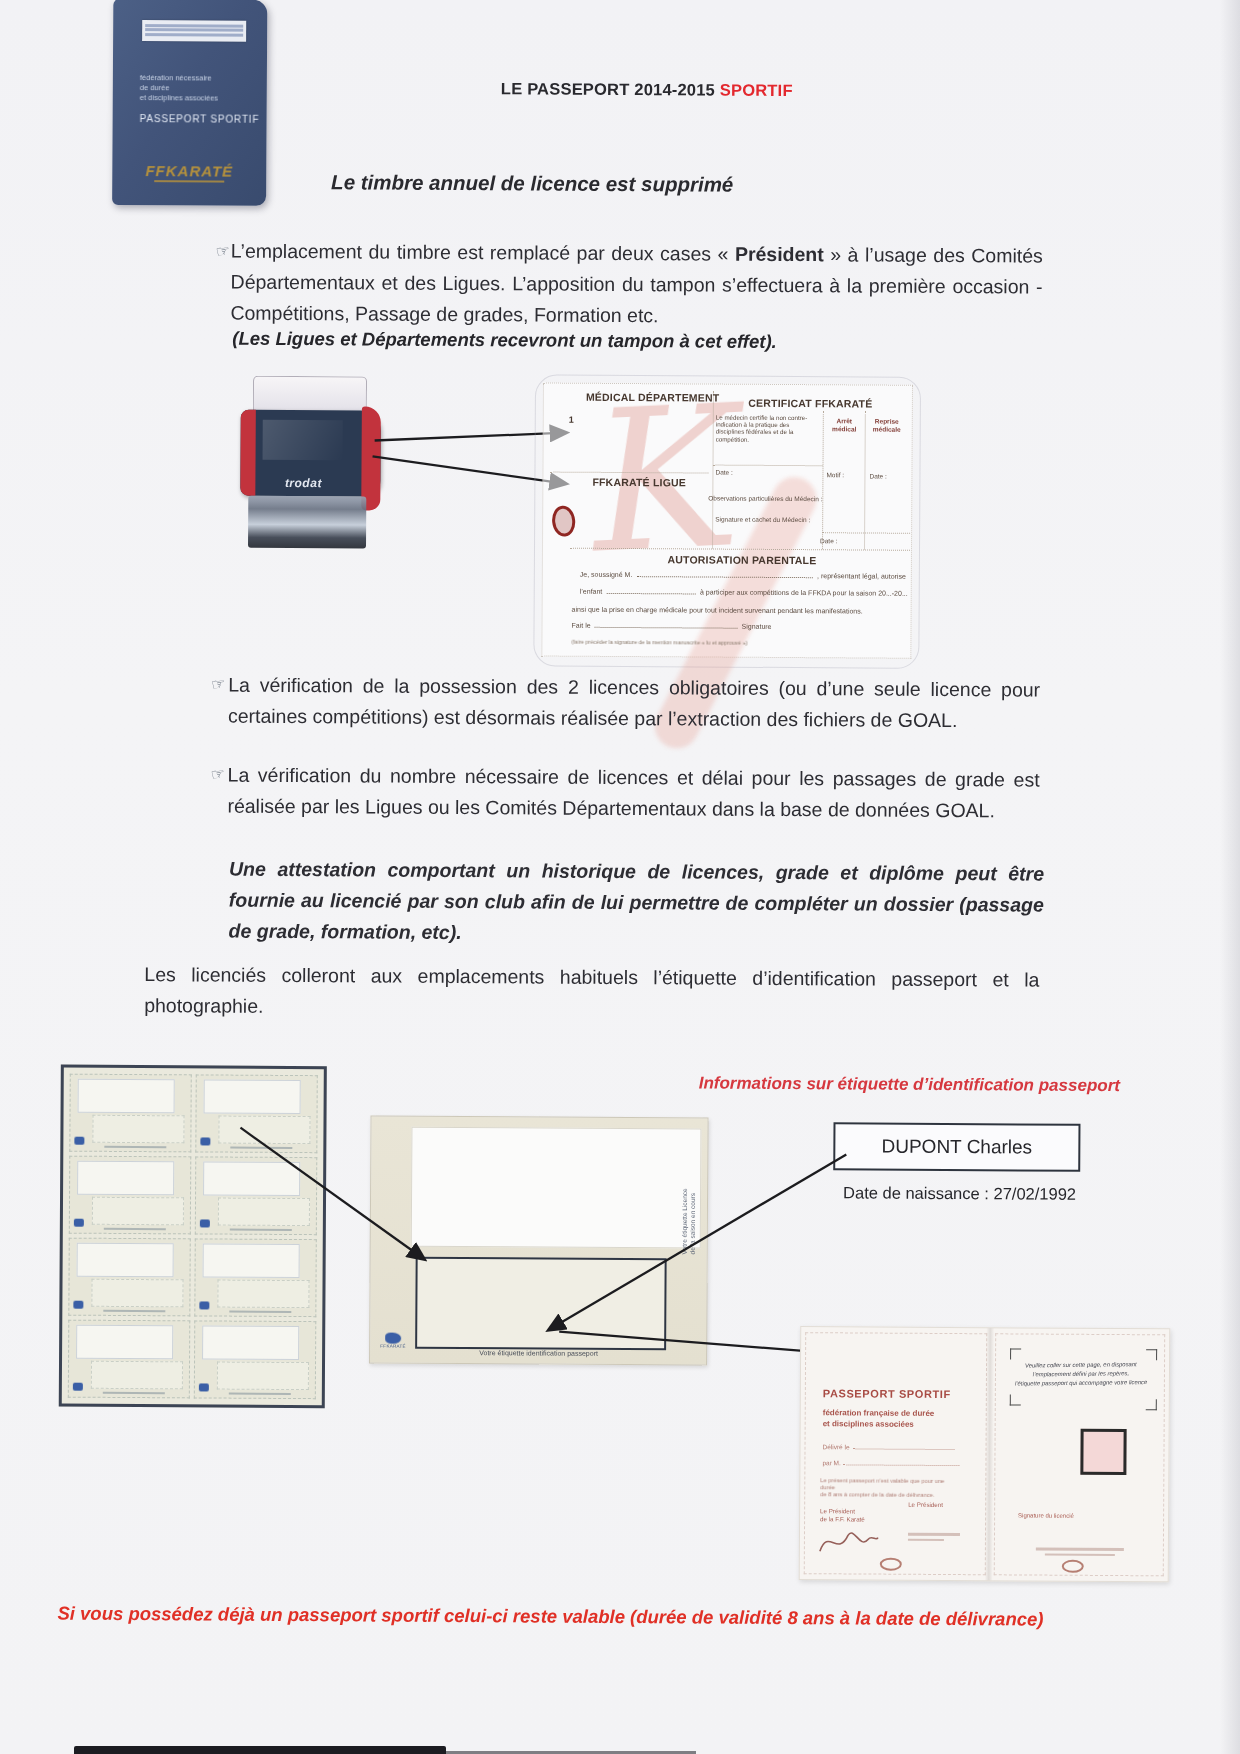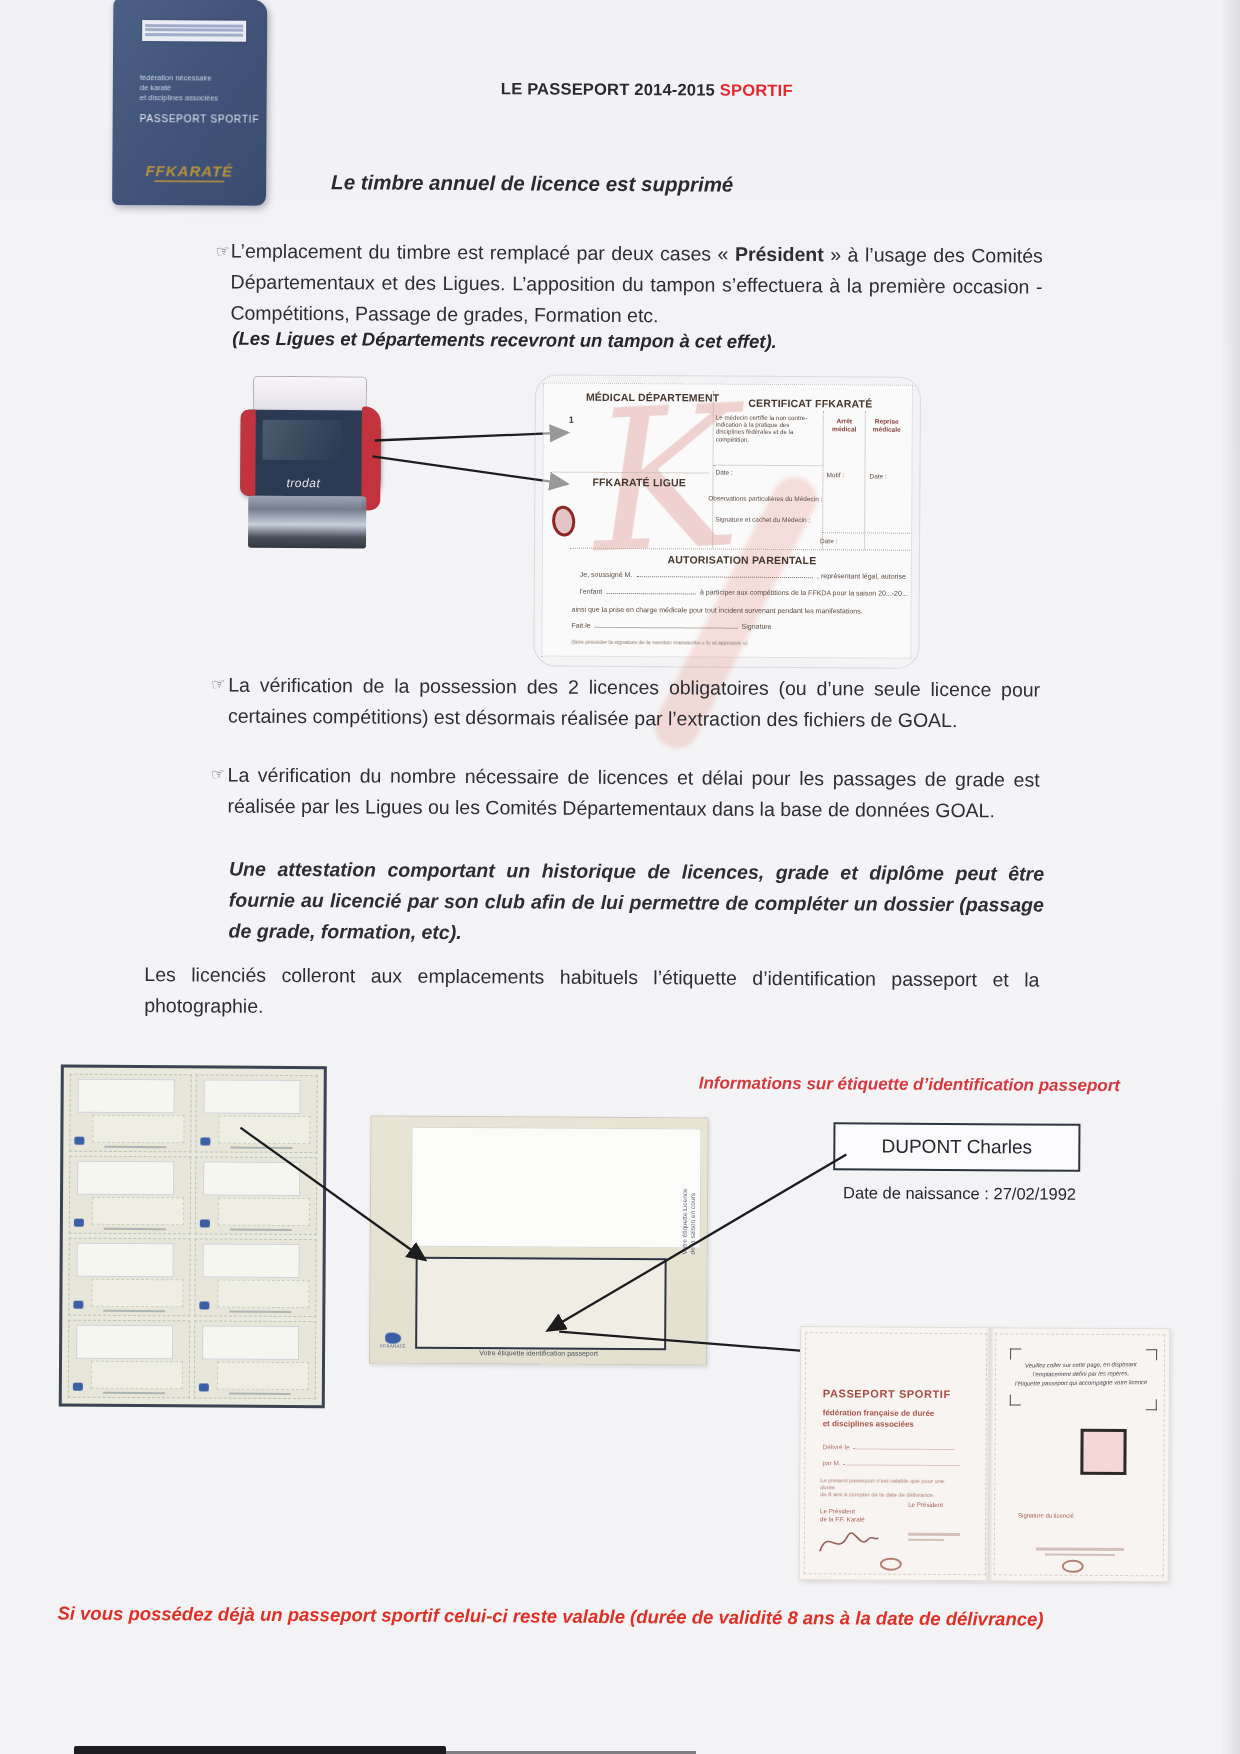--- a/index.html
+++ b/index.html
@@ -46,21 +46,21 @@
   
   .stamp{position:absolute;left:238px;top:378px;width:140px;height:182px;}
   .stamp-cap{position:absolute;left:12px;top:0;width:112px;height:36px;
     background:linear-gradient(#f7f5f7,#e2e0e8);border:1px solid #b2aeb8;border-bottom:none;border-radius:5px 5px 0 0;}
   .stamp-body{position:absolute;left:0;top:34px;width:140px;height:86px;background:#2b3a52;
     border-radius:8px 20px 16px 8px;box-shadow:1px 2px 4px rgba(0,0,0,.35);}
   .stamp-body::before{content:"";position:absolute;left:0;top:0;bottom:0;width:15px;background:#c2333d;border-radius:8px 0 0 8px;}
   .stamp-body::after{content:"";position:absolute;right:0;top:-4px;bottom:-14px;width:19px;background:#c2333d;border-radius:4px 20px 14px 6px;}
   .stamp-shine{position:absolute;left:22px;top:10px;width:80px;height:40px;background:linear-gradient(115deg,rgba(255,255,255,.16),rgba(255,255,255,0));}
   .stamp-brand{position:absolute;left:0;right:14px;bottom:6px;text-align:center;
-    color:#e3e8f1;font-size:12px;font-weight:normal;font-style:italic;letter-spacing:.5px;}
+    color:#e3e8f1;font-size:12px;font-weight:bold;font-style:italic;letter-spacing:.5px;}
   .stamp-base{position:absolute;left:8px;top:120px;width:118px;height:52px;
     background:linear-gradient(#9aa3b3 0%,#6a7383 25%,#c3ccd8 55%,#39404d 80%,#23272f 100%);
     border-radius:3px;opacity:.92;}
 
   .arrows{position:absolute;overflow:visible;}
   .arrows line{stroke:#1c1c1f;stroke-width:2.3;}
 
   
   .f-rounded{position:absolute;left:532px;top:375px;width:384px;height:290px;
     border:1px solid rgba(160,160,175,.30);border-radius:22px;}
@@ -173,21 +173,21 @@
   <div class="content">
 
     <div class="booklet">
       <div class="booklet-sticker">
           <i></i>
           <i></i>
           <i></i>
         </div>
       <div class="booklet-fed">
         <div>fédération nécessaire</div>
-        <div>de karaté</div>
+        <div>de durée</div>
         <div>et disciplines associées</div>
       </div>
       <div class="booklet-title">PASSEPORT SPORTIF</div>
       <div class="booklet-logo">FFKARATÉ</div>
     </div>
 
     <div class="doc-title">
       <span>LE PASSEPORT 2014-2015</span>
       <span class="red">SPORTIF</span>
     </div>

